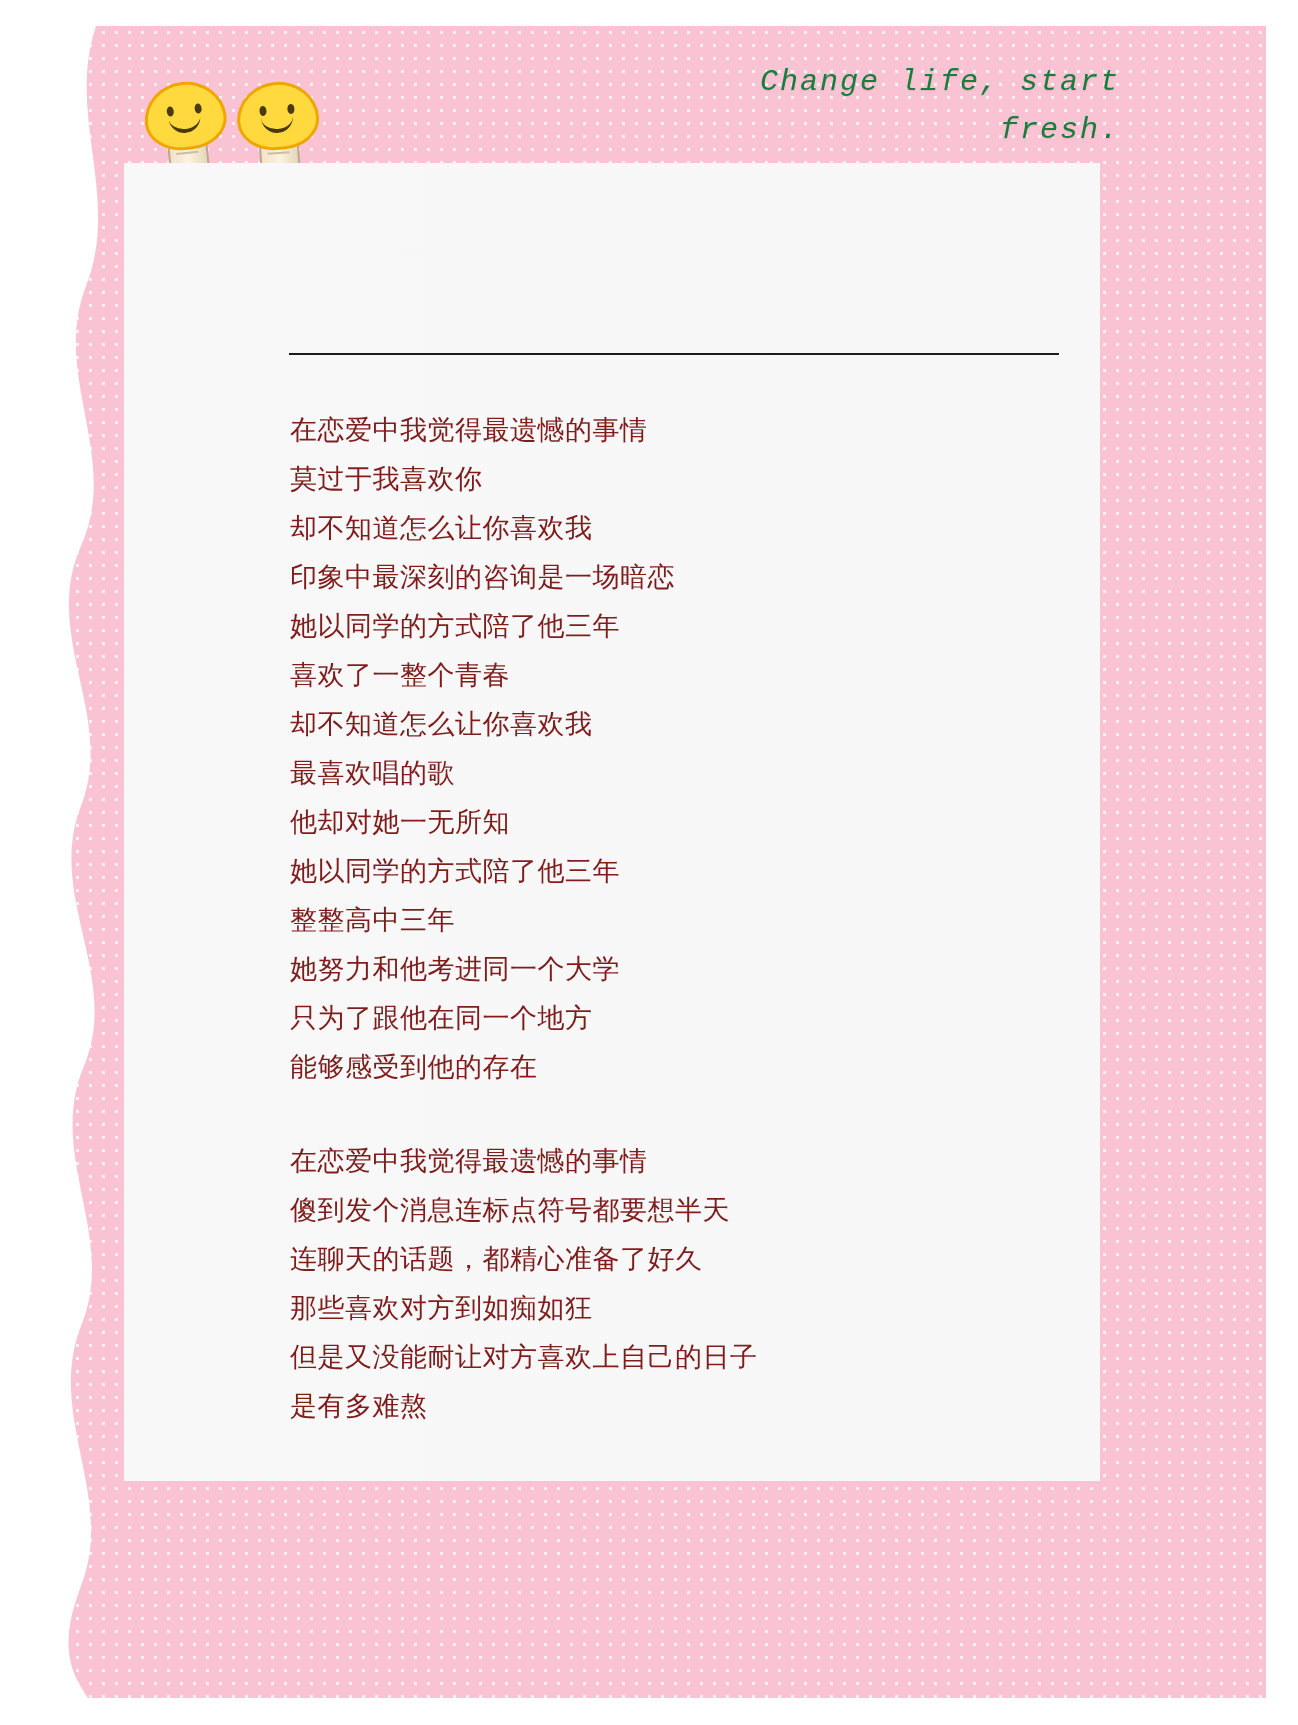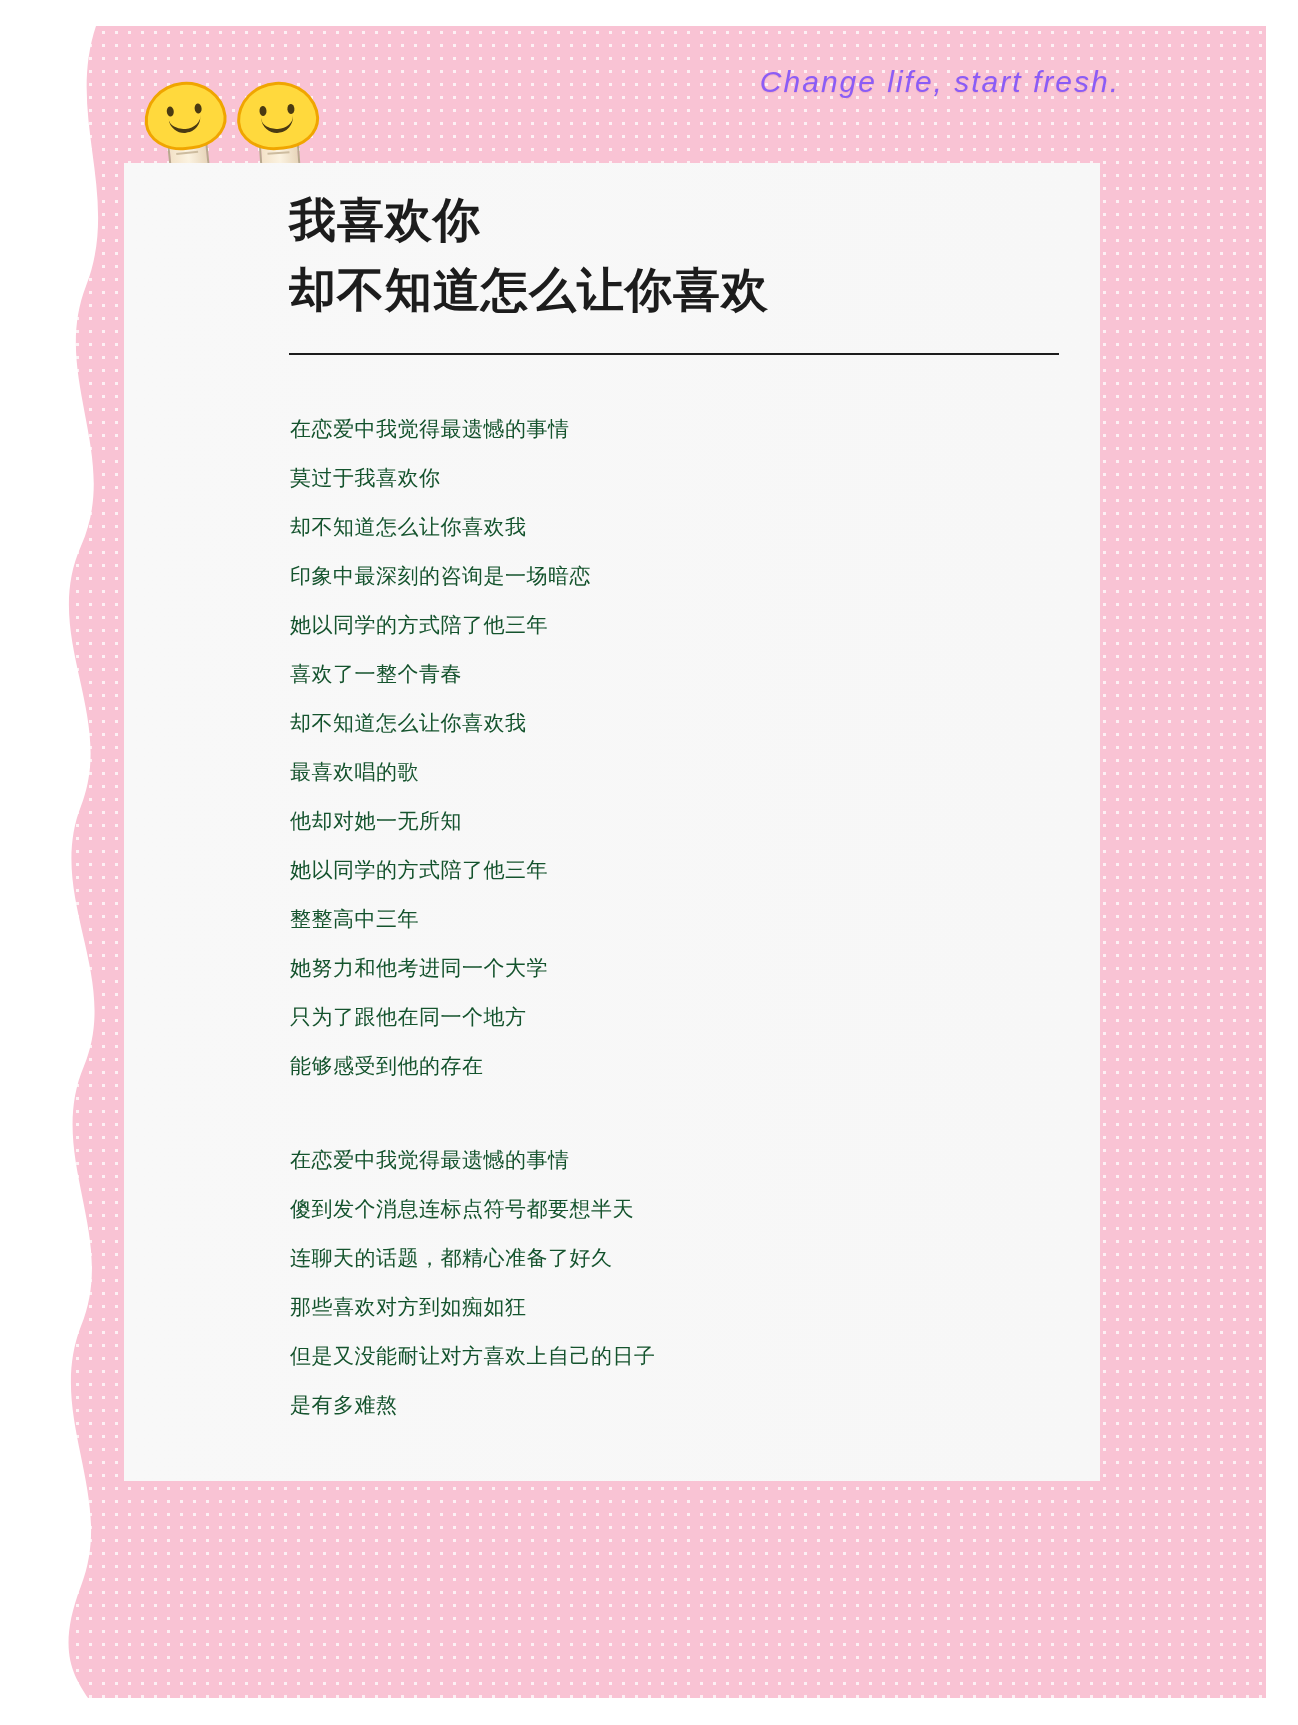--- a/index.html
+++ b/index.html
@@ -98,45 +98,45 @@
   
   .body-text {
     position: absolute;
     left: 166px;
     top: 242px;
     width: 790px;
   }
   .body-text p {
     margin: 0;
     font-family: "DejaVu Sans", "Liberation Sans", sans-serif;
-    font-size: 21px;
+    font-size: 27px;
     line-height: 49px;
-    color: #14532d;
+    color: #7f1d1d;
     letter-spacing: 0.5px;
     white-space: nowrap;
   }
   .body-text p.spacer {
     height: 45px;
     line-height: 45px;
   }
 
   
   .script {
     position: absolute;
     left: 660px;
     top: 58px;
     width: 460px;
     text-align: right;
   }
   .script div {
-    font-family: Liberation Sans, sans-serif;
+    font-family: Liberation Mono, monospace;
     font-style: italic;
     font-size: 30px;
     line-height: 48px;
-    color: #8b5cf6;
+    color: #15803d;
     letter-spacing: 2px;
     text-shadow: 0 1px 1px rgba(230,150,180,0.5);
   }
 
   
   .clips {
     position: absolute;
     left: 146px;
     top: 82px;
     width: 190px;
@@ -241,24 +241,20 @@
         <div class="eye l"></div>
         <div class="eye r"></div>
         <div class="mouth"></div>
       </div>
     </div>
   </div>
 
   <div class="card">
     <div class="card-inner"></div>
 
-    <div class="heading">
-      <div class="line">我喜欢你</div>
-      <div class="line">却不知道怎么让你喜欢</div>
-    </div>
 
     <div class="rule"></div>
 
     <div class="faint-watermark"></div>
 
     <div class="body-text">
       <p>在恋爱中我觉得最遗憾的事情</p>
       <p>莫过于我喜欢你</p>
       <p>却不知道怎么让你喜欢我</p>
       <p>印象中最深刻的咨询是一场暗恋</p>

